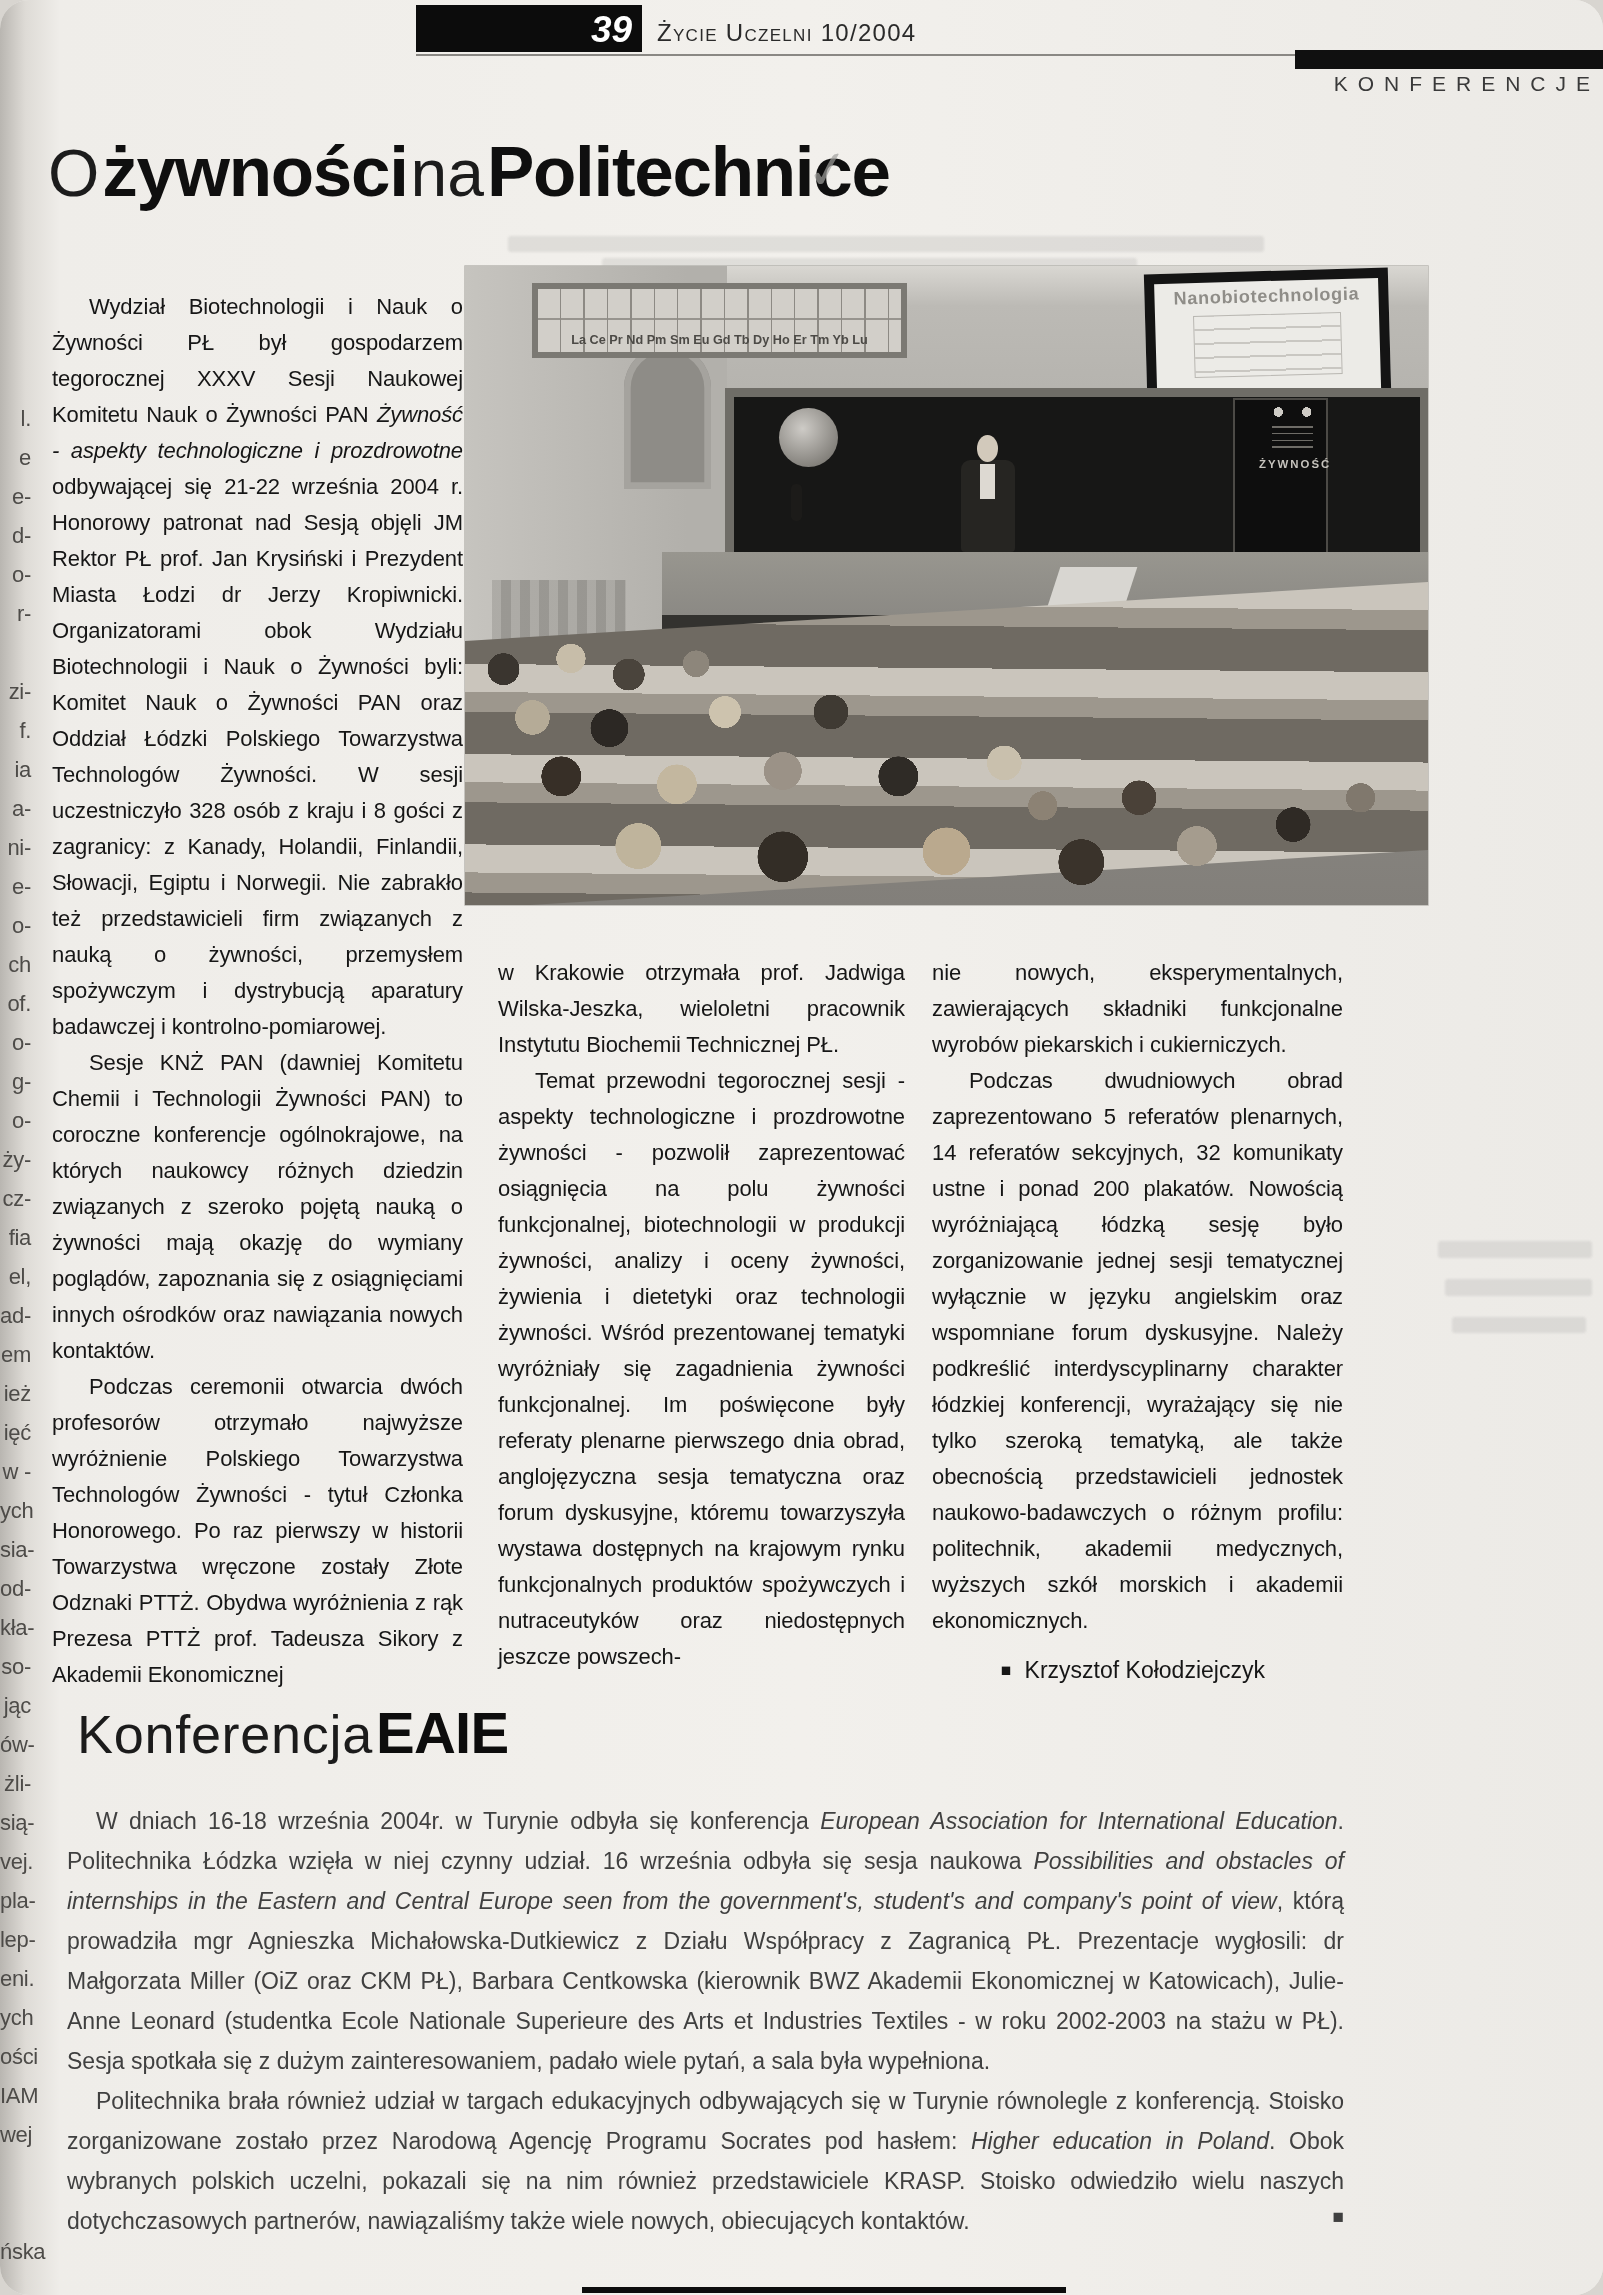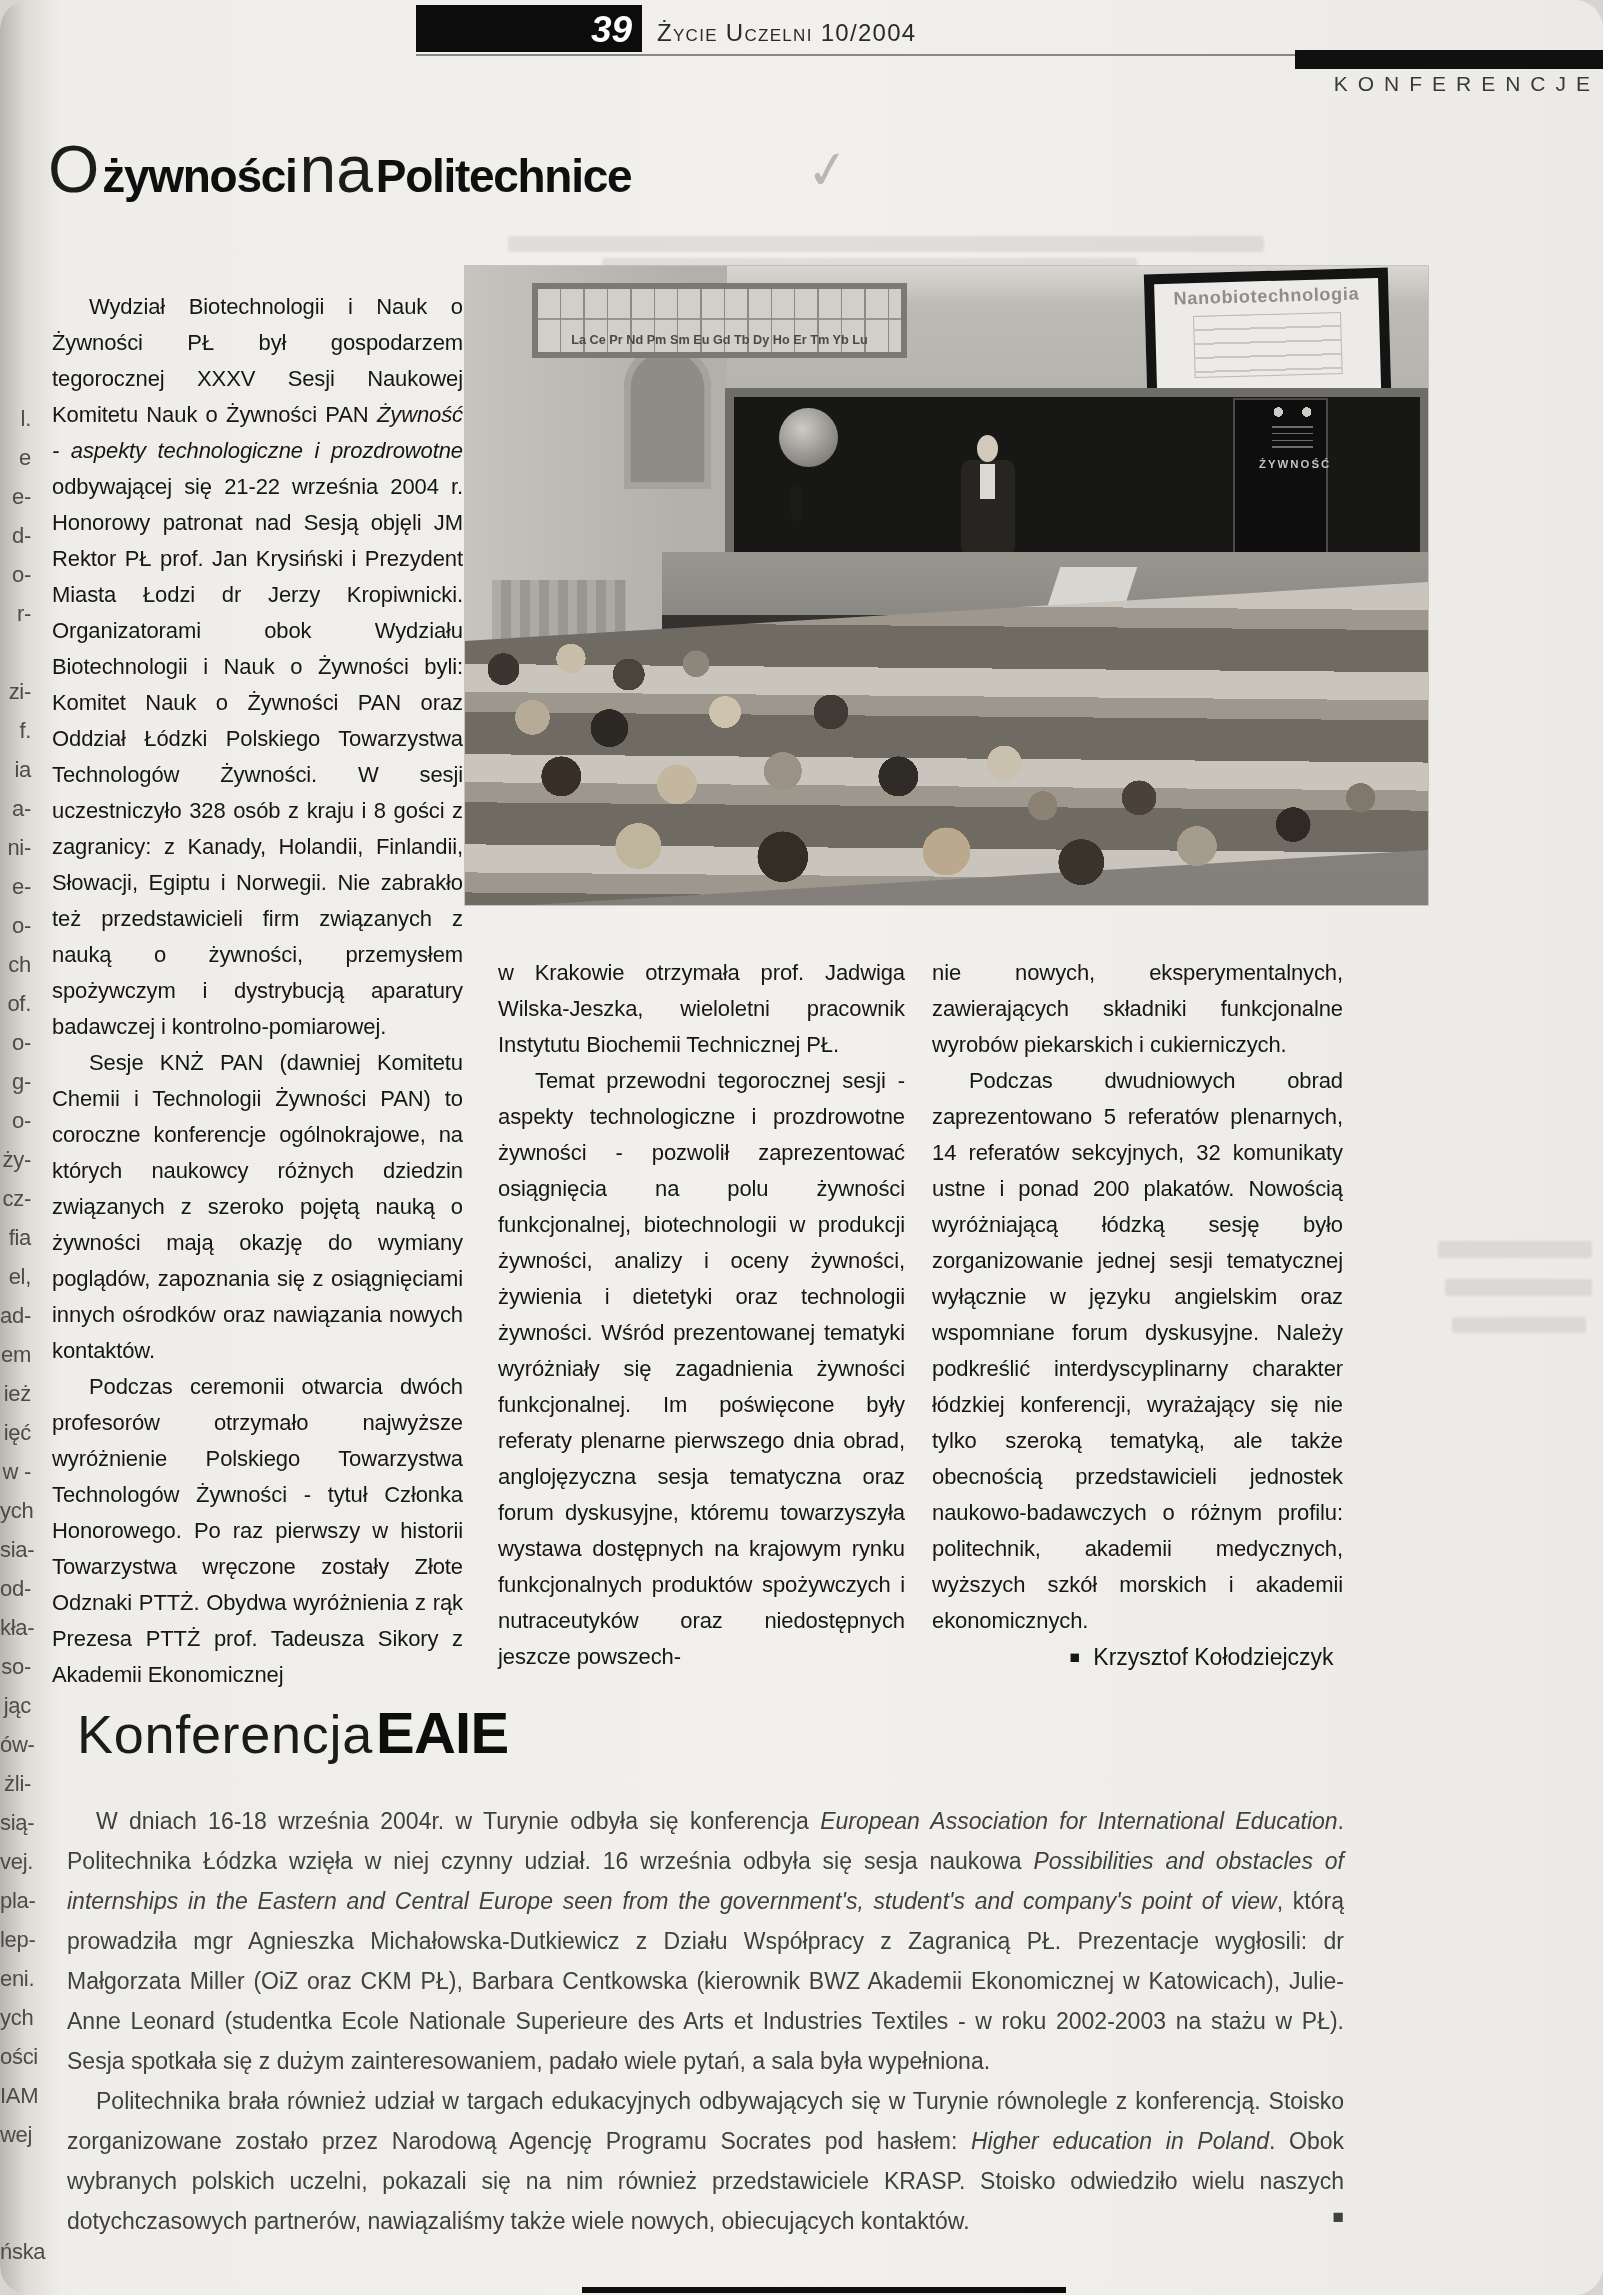--- a/index.html
+++ b/index.html
@@ -14,35 +14,35 @@
   .hdr-box{left:416px;top:5.4px;width:226px;height:47px;background:#0c0c0c;}
   .hdr-num{left:591px;top:9.4px;font-size:37px;font-weight:700;font-style:italic;color:#ffffff;z-index:3;}
   .hdr-journal{left:657px;top:19px;font-size:24px;font-variant:small-caps;letter-spacing:1.3px;color:#2a2a2a;}
   .hdr-rule{left:416px;top:54px;width:997px;height:2px;background:#8a8884;}
   .hdr-bar{left:1295px;top:50px;width:308px;height:19px;background:#101010;}
   .hdr-section{left:1271px;top:72px;width:329px;text-align:right;font-size:21px;letter-spacing:10px;color:#3a3a3a;}
 
   
   .title{left:48px;top:131px;width:937px;white-space:nowrap;}
   .t-light{font-weight:400;font-size:66px;color:#1c1c1c;}
-  .t-bold{font-weight:700;font-size:46px;letter-spacing:-1.3px;color:#0f0f0f;}
+  .t-bold{font-weight:700;font-size:71px;letter-spacing:-1.3px;color:#0f0f0f;}
   .t-check{left:806px;top:140px;font-size:52px;color:#a0a09d;transform:rotate(-8deg);opacity:.7;}
 
   
   .bleed{background:rgba(110,110,110,.14);filter:blur(1.3px);border-radius:2.7px;}
 
   
   .col{font-size:22px;line-height:36px;text-align:justify;letter-spacing:-0.1px;color:#161616;}
   .col p{margin:0;}
   .col p.ind{text-indent:37px;}
   .it{font-style:italic;}
   .col1{left:52px;top:289px;width:411px;}
   .col2{left:498px;top:955px;width:407px;}
   .col3{left:932px;top:955px;width:411px;}
-  .byline{margin-top:0;text-align:right;padding-right:9.4px;font-size:23px;letter-spacing:0;}
+  .byline{margin-top:13px;text-align:center;padding-right:9.4px;font-size:23px;letter-spacing:0;}
   .byline .sq{font-size:17.4px;margin-right:13.4px;vertical-align:2px;}
 
   
   .eaie-title{left:77px;top:1699px;white-space:nowrap;}
   .e-light{font-weight:400;font-size:54px;letter-spacing:0.7px;color:#1b1b1b;}
   .e-bold{font-weight:700;font-size:58px;letter-spacing:-0.7px;color:#0d0d0d;}
   .eaie-body{left:67px;top:1801px;width:1277px;font-size:23px;line-height:40px;text-align:justify;color:#404040;}
   .eaie-body p{margin:0;text-indent:29px;}
   .eaie-body p.rel{position:relative;}
   .end-sq{position:absolute;right:0;bottom:4px;font-size:19px;}

